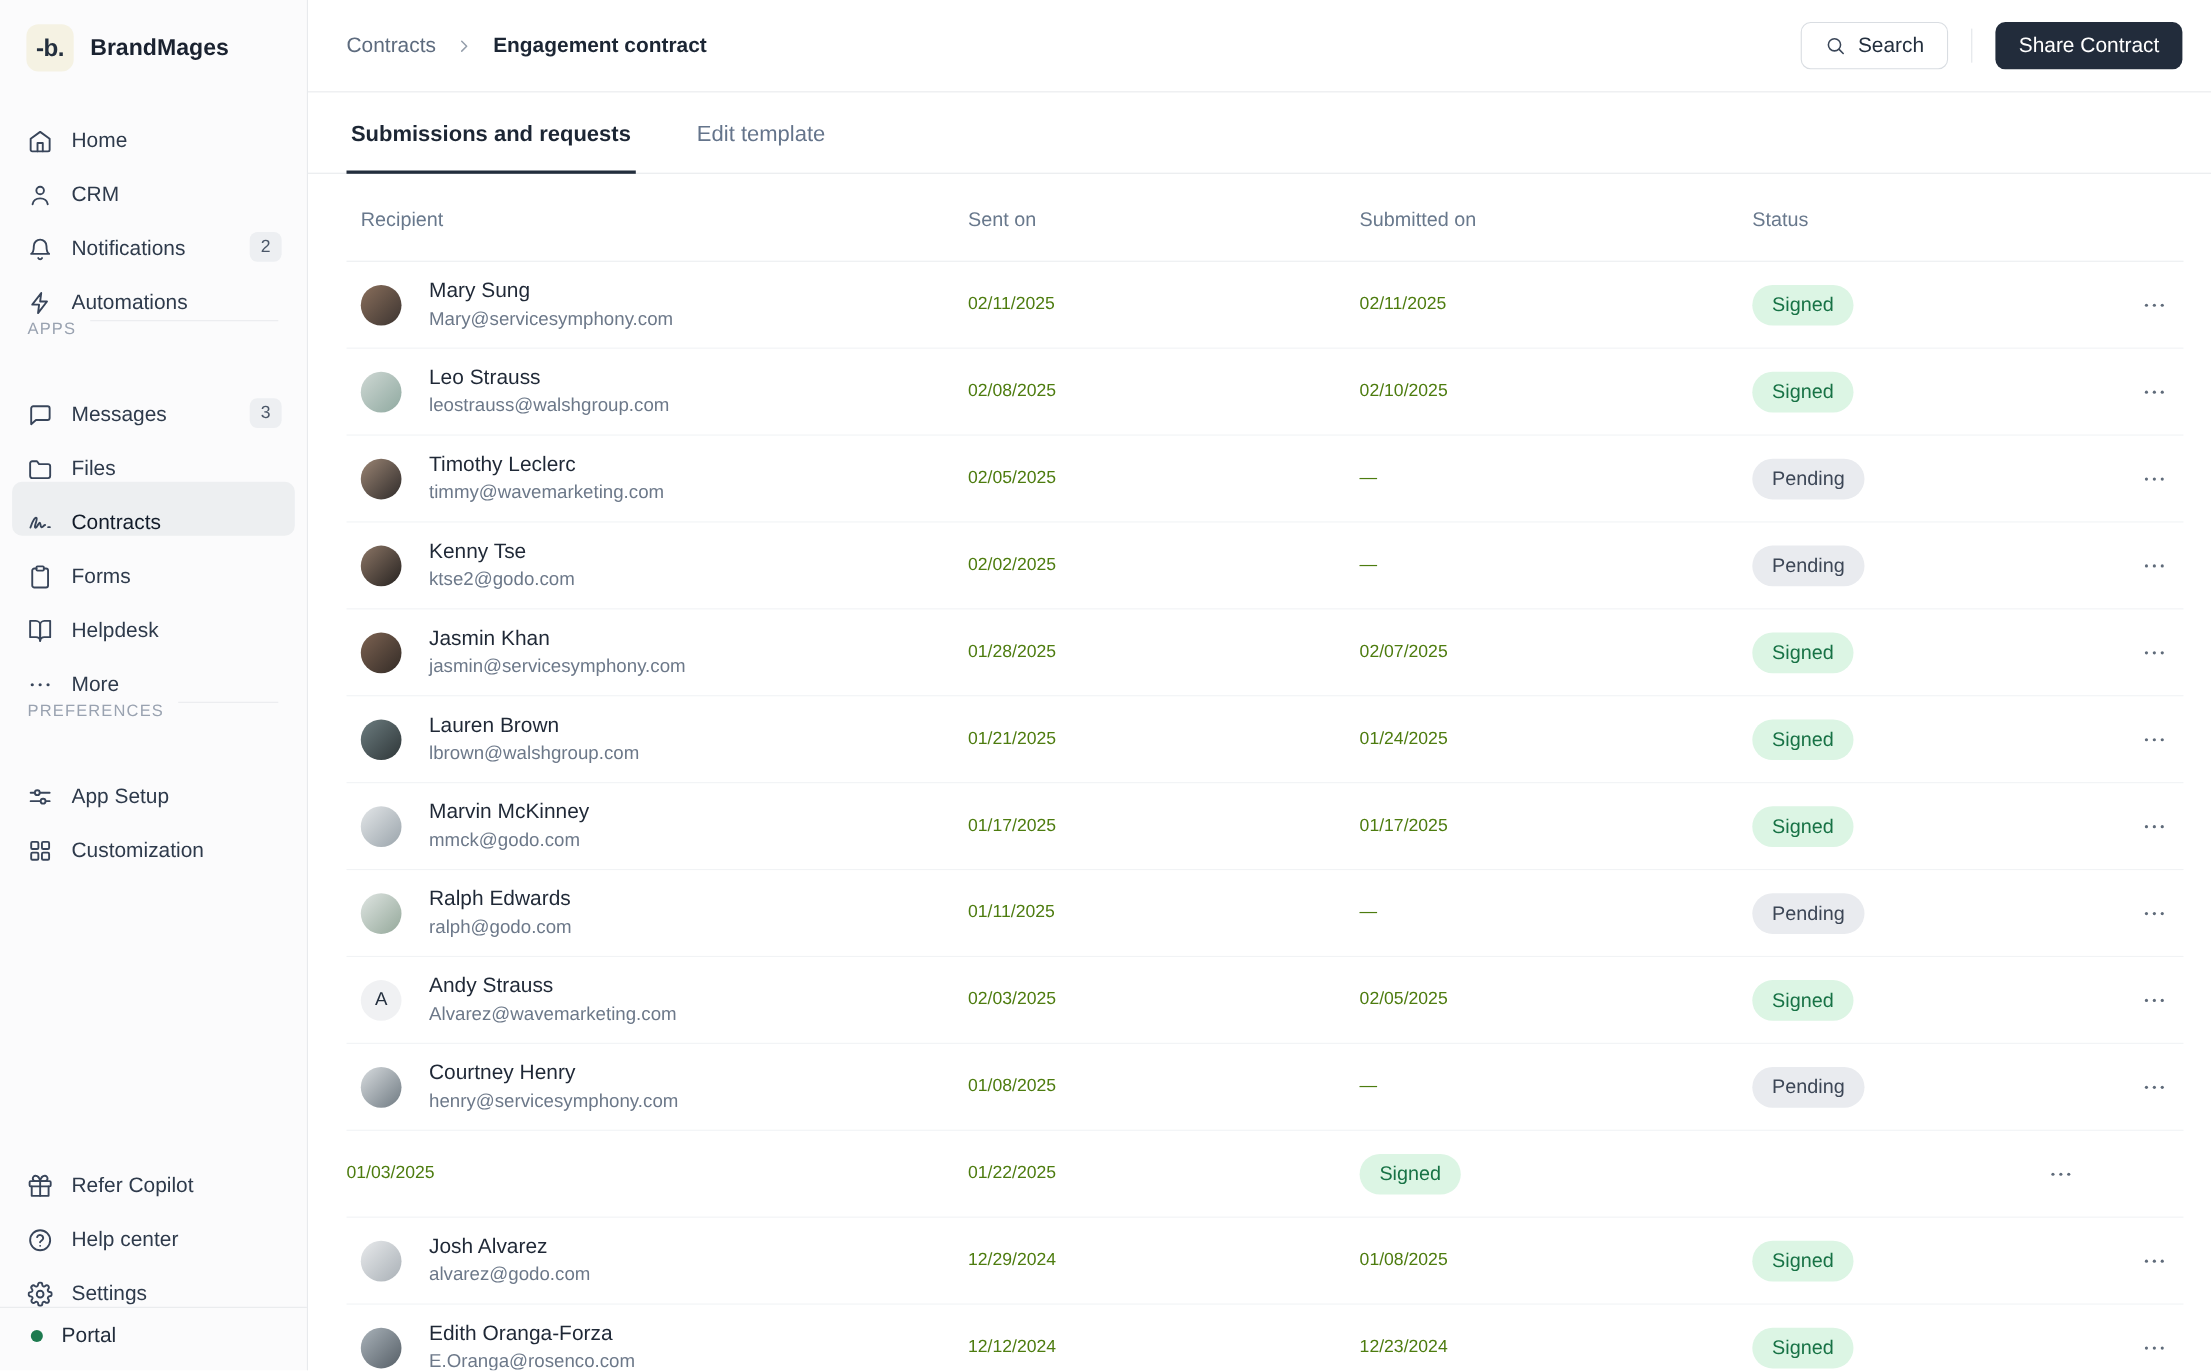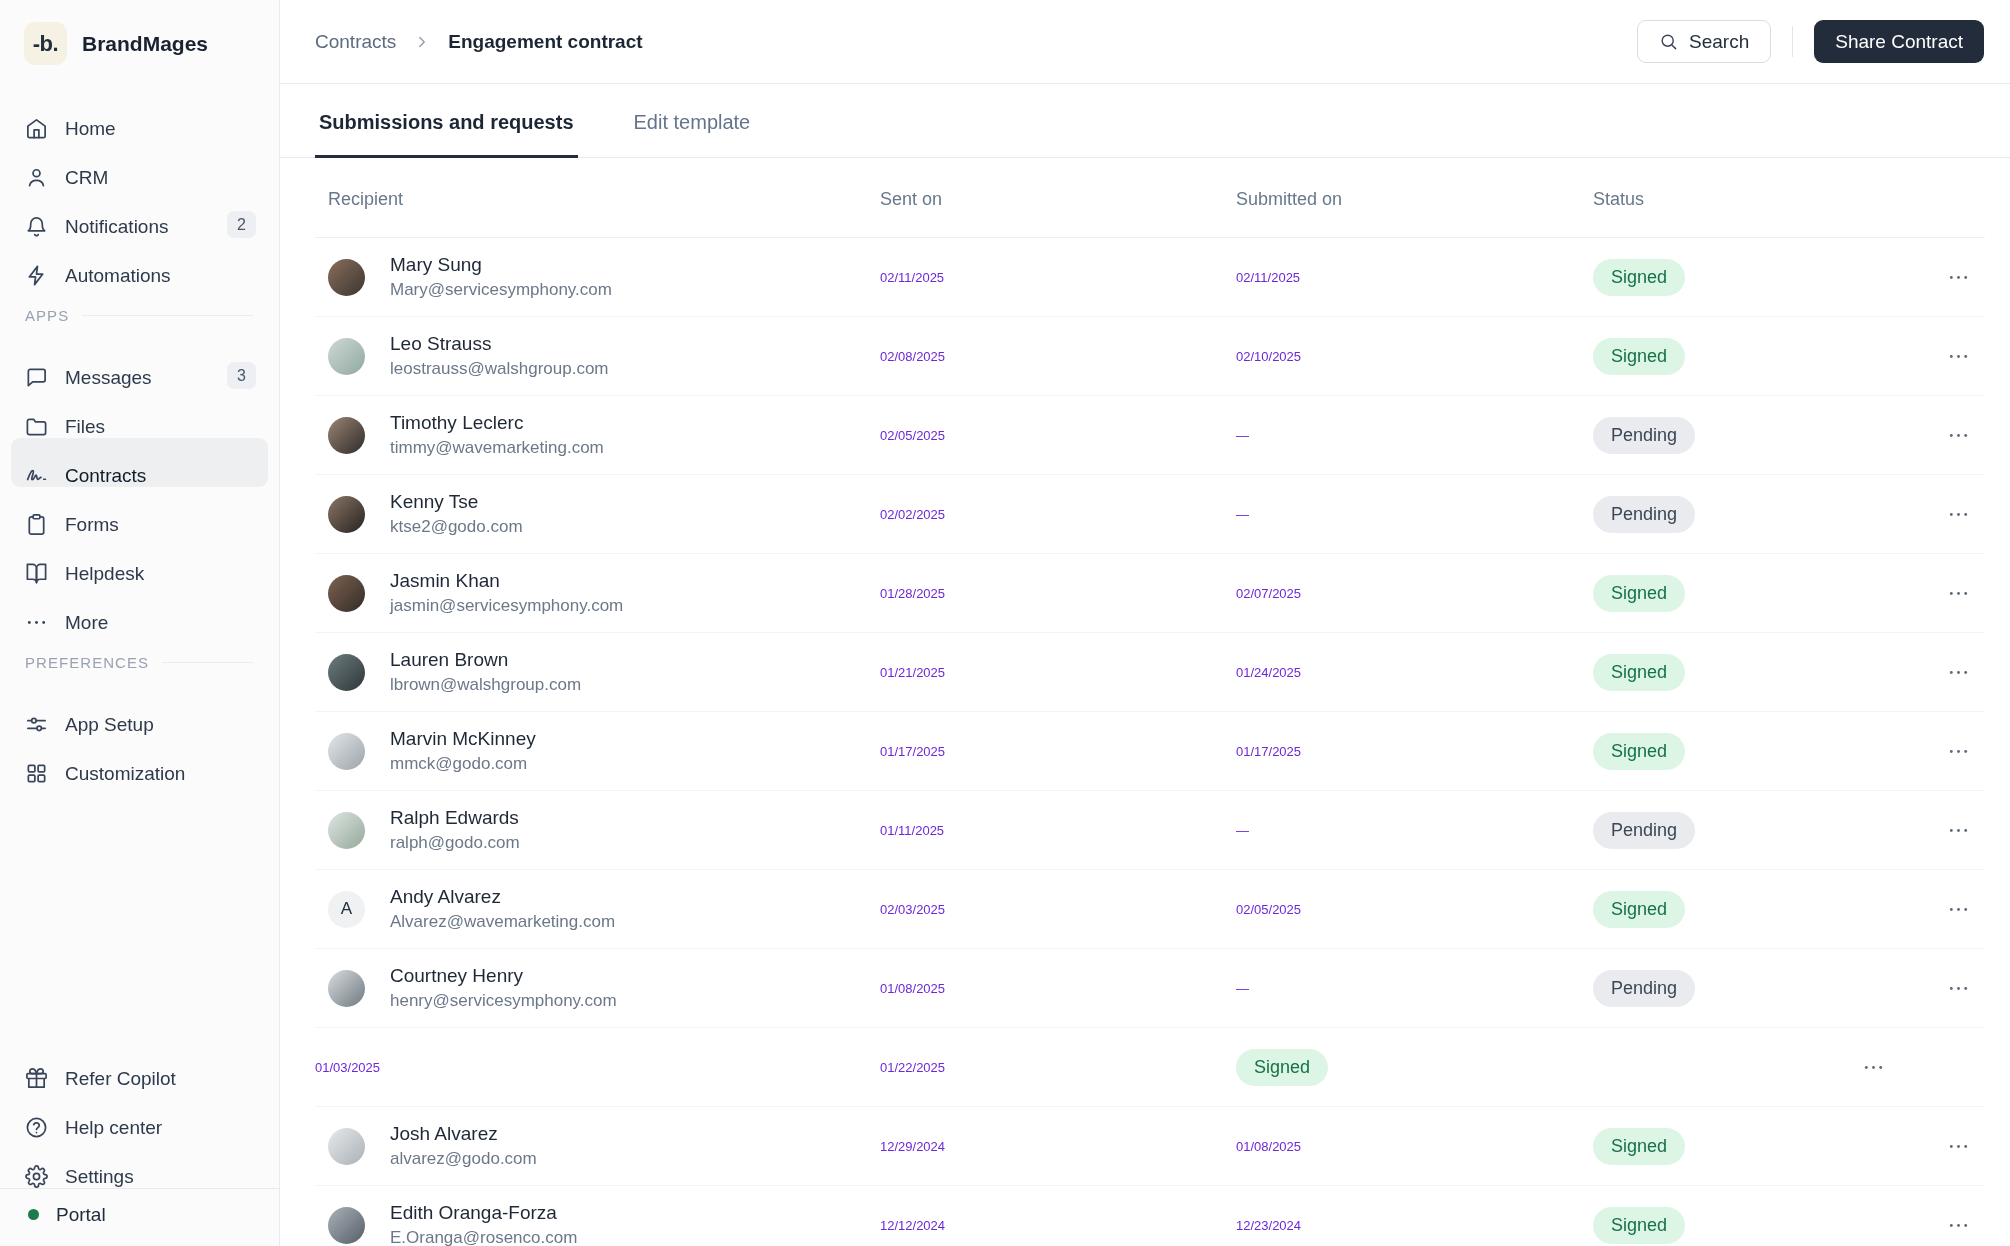--- a/index.html
+++ b/index.html
@@ -32,21 +32,21 @@
   }
   .nav-item.active { background:#edeff1; color:#121b29; font-weight:500; }
   .nav-icon { width:23px; height:23px; color:#38455a; flex-shrink:0; }
   .nav-label { flex:1; overflow:hidden; text-overflow:ellipsis; }
   .nav-badge {
     min-width:29px; height:27px; padding:0 8px; border-radius:7px;
     background:#edeff2; color:#4b5768; font-size:16px;
     display:flex; align-items:center; justify-content:center;
   }
   .section-row {
-    height:49px; margin-top:4px; display:flex; align-items:center; gap:13px;
+    height:49px; margin-top:4px; display:flex; align-items:flex-start; gap:13px;
     padding:0 26px 0 25px; font-size:15px; letter-spacing:.07em;
     color:#99a2b0; font-weight:500;
   }
   .section-line { flex:1; height:1px; background:#eaecef; }
 
   .sidebar-bottom { margin-top:auto; padding-bottom:0; }
   .portal-row {
     border-top:1px solid #e8eaed; margin-top:0;
     height:58px; display:flex; align-items:center; gap:17px;
     padding:0 25px 6px 28px; font-size:19px; color:#222d3c; cursor:pointer;
@@ -101,21 +101,21 @@
   .th-first { padding-left:13px; }
   .trow { height:79px; border-bottom:1px solid #f1f3f5; }
   .recipient { display:flex; align-items:center; gap:25px; padding-left:13px; min-width:0; }
   .avatar {
     width:37px; height:37px; border-radius:50%; flex-shrink:0;
     display:flex; align-items:center; justify-content:center;
   }
   .avatar.letter { background:#f0f1f3; color:#232f3e; font-size:17px; }
   .rname { font-size:19px; color:#1f2836; font-weight:500; margin-bottom:4px; }
   .remail { font-size:17px; color:#6c7889; }
-  .rdate { font-size:13px; color:#6d28d9; }
+  .rdate { font-size:16px; color:#4d7c0f; }
   .badge-status {
     display:inline-block; padding:8px 18px; border-radius:999px;
     font-size:18px; font-weight:500;
   }
   .menu-cell { display:flex; justify-content:flex-end; padding-right:10px; }
   .dots-btn {
     width:34px; height:34px; border:none; background:transparent; color:#5f6b7a;
     display:flex; align-items:center; justify-content:center; cursor:pointer;
   }
   .dots-btn svg { width:23px; height:23px; }
@@ -530,21 +530,21 @@
                   <circle cx="19.5" cy="12" r="1.5"></circle>
                 </g>
               </svg>
             </button>
      </div>
         </div>
         <div class="trow">
           <div class="recipient">
             <div class="avatar letter">A</div>
        <div>
-         <div class="rname">Andy Alvarez</div>
+         <div class="rname">Andy Strauss</div>
          <div class="remail">Alvarez@wavemarketing.com</div>
        </div>
      </div>
      <div class="rdate">02/03/2025</div>
      <div class="rdate">02/05/2025</div>
      <div>
        <span class="badge-status" style="background:#dcf5e4;color:#177245">Signed</span>
      </div>
      <div class="menu-cell">
        <button class="dots-btn">

